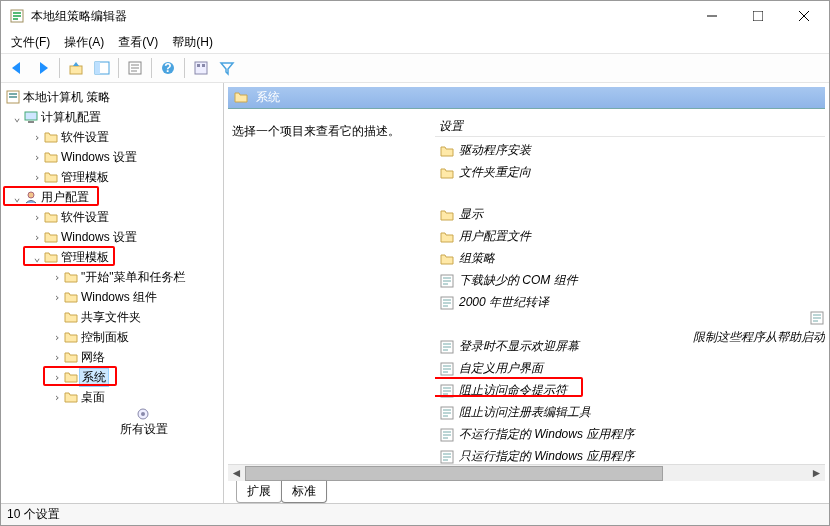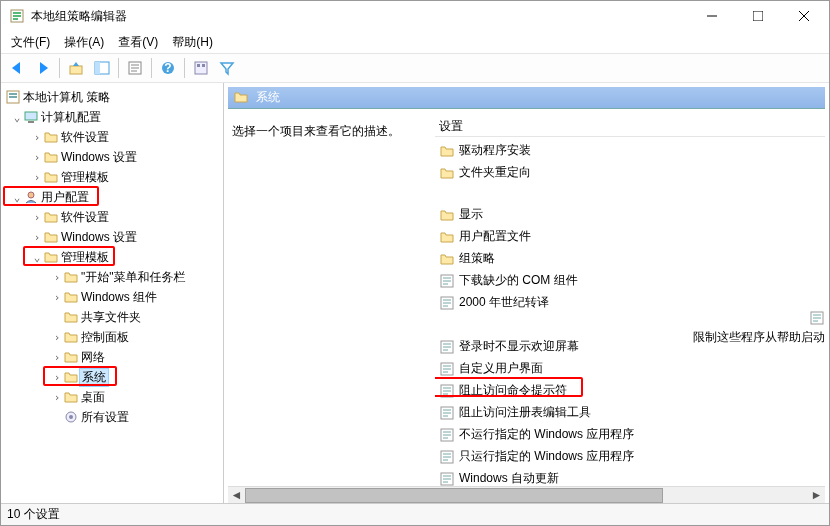--- a/index.html
+++ b/index.html
@@ -21,21 +21,21 @@
 .tree-row .exp { width: 12px; text-align: center; color: #666; font-size: 11px; font-family: monospace; }
 .tree-row .fold { width: 16px; height: 16px; display:flex; align-items:center; justify-content:center;}
 .tree-row .label { padding-left: 2px; }
 .tree-row.selected .label { background: #cce8ff; border:1px solid #99d1ff; padding: 0 2px; }
 .redbox { position: absolute; border: 2px solid #ff0000; border-radius: 2px; pointer-events: none; }
 .right { flex: 1; display: flex; flex-direction: column; min-width: 0; }
 .right-header { height: 22px; background: linear-gradient(#a7c7f0,#8fb5e8); display: flex; align-items: center; padding: 0 6px; color: #fff; gap: 6px; border-bottom:1px solid #7aa; margin:4px 4px 0 4px;}
 .right-header .fold { width: 16px; height: 16px; }
 .right-body { flex: 1; display: flex; padding: 8px 4px 0 8px; min-height: 0; position: relative; gap: 7px; }
 .desc-col { width: 196px; }
-.list-col { flex: 1; min-width: 0; display:flex; flex-direction:column;}
+.list-col { flex: 1; min-width: 0; display:flex; flex-direction:column;font-style:italic;}
 .list-head { height: 20px; display:flex; align-items:center; padding-left:4px; border-bottom:1px solid #e5e5e5;}
 .list-body { flex:1; overflow:hidden; position:relative;}
 .list-row { display: flex; align-items: flex-end; height: 22px; padding-left: 4px; gap: 4px; }
 .list-row .licon { width: 16px; height: 16px; display:flex; align-items:center; justify-content:center;}
 .scroll-h { height: 17px; background:#f0f0f0; margin: 0 4px; border-top:1px solid #ddd; display:flex; align-items:center;}
 .scroll-h .thumb { height:15px; background:#c2c2c2; border:1px solid #a0a0a0;}
 .scroll-h .arrow { width:17px; height:17px; display:flex; align-items:center; justify-content:center; color:#555;}
 .tabs { height: 22px; display: flex; align-items: flex-end; padding-left: 8px; margin:0 4px;}
 .tab { border: 1px solid #aaa; border-top: none; padding: 2px 10px; border-bottom-left-radius: 4px; border-bottom-right-radius: 4px; background:#fff; margin-right:-1px;}
 .tab.active { background:#fff; border-color:#888; z-index:1; position:relative; box-shadow: 0 0 2px rgba(0,0,0,.1);}
@@ -280,21 +280,21 @@
     </div>
     <div class="tree-row" style="padding-left:50px;">
       <span class="exp">›</span>
       <span class="fold">
           <svg width="14" height="14">
             <path d="M1 3 L5 3 L6 5 L13 5 L13 12 L1 12 Z" fill="#ffe9a8" stroke="#caa74f"></path>
           </svg>
         </span>
       <span class="label">桌面</span>
     </div>
-    <div class="tree-row" style="padding-left:62px;">
+    <div class="tree-row" style="padding-left:62px;flex-direction:column;">
       <span class="fold">
           <svg width="14" height="14">
             <circle cx="7" cy="7" r="5" fill="#eef" stroke="#88a"></circle>
             <circle cx="7" cy="7" r="2" fill="#88a"></circle>
           </svg>
         </span>
       <span class="label">所有设置</span>
     </div>
   </div>
 
@@ -467,18 +467,22 @@
             </div>
           </div>
       </div>
     </div>
     <div class="scroll-h">
       <div class="arrow">◄</div>
       <div class="thumb" style="width:70%; margin-left:0;"></div>
       <div style="flex:1"></div>
       <div class="arrow">►</div>
     </div>
+    <div class="tabs">
+      <div class="tab">扩展</div>
+      <div class="tab active">标准</div>
+    </div>
   </div>
 </div>
 
 <div class="status">
   <span>10 个设置</span>
 </div>
 
 </body></html>

